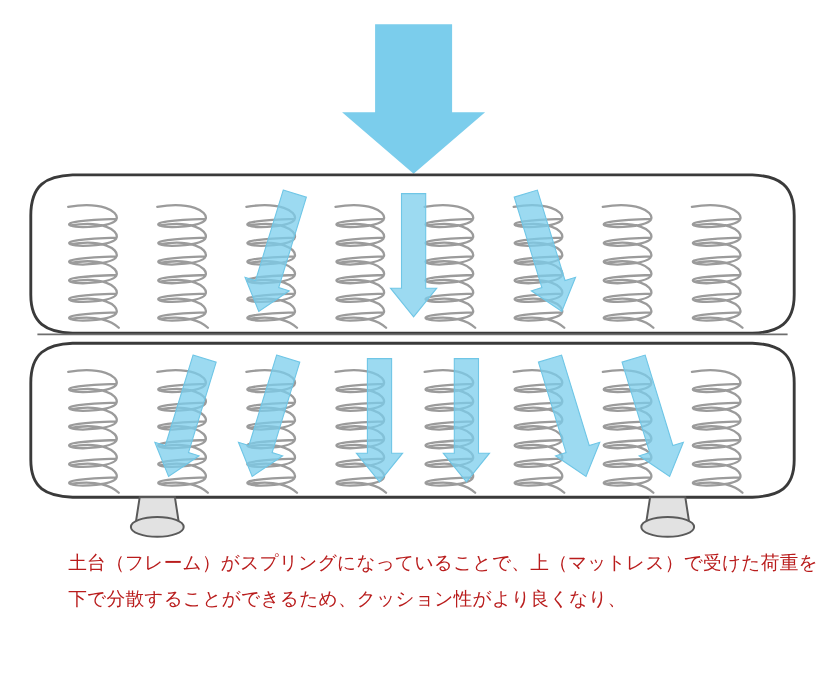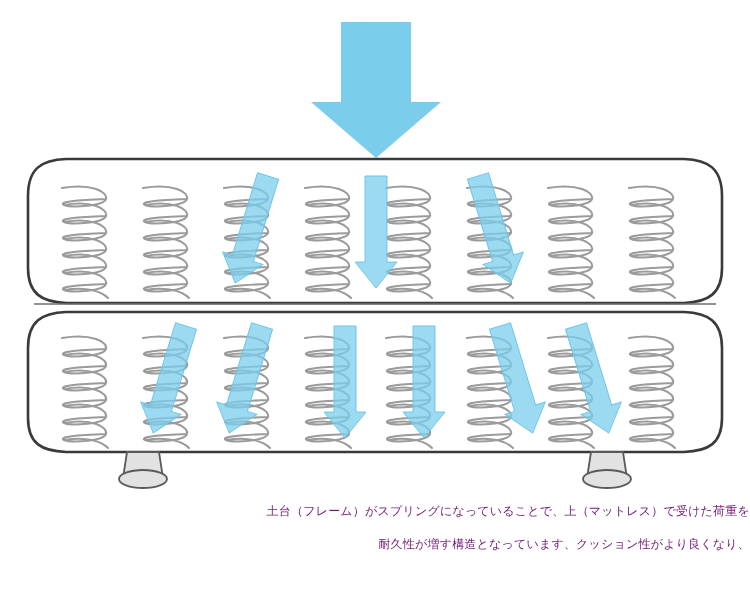--- a/index.html
+++ b/index.html
@@ -28,27 +28,26 @@
   }
   #caption-block {
     position: absolute;
     left: 0;
     top: 495px;
     width: 750px;
     padding: 0 0 0 62px;
     box-sizing: border-box;
   }
   .caption-line {
-    color: #701a75;
-    font-size: 12px;
+    color: #b91c1c;
+    font-size: 17px;
     line-height: 33px;
     letter-spacing: 0.2px;
     white-space: nowrap;
     font-family: "Liberation Sans", "DejaVu Sans", sans-serif;
-    text-align: right;
   }
 </style>
 </head>
 <body>
 
 <div id="diagram-root">
 
   <svg id="scene-svg" viewBox="0 0 750 500" xmlns="http://www.w3.org/2000/svg">
     <defs>
 
@@ -209,16 +208,16 @@
       </g>
       <g>
         <path d="M 591,452 L 623,452 L 627,478 L 587,478 Z" fill="#E2E2E2" stroke="#5A5A5A" stroke-width="1.8"></path>
         <ellipse cx="607" cy="479" rx="24" ry="9" fill="#E2E2E2" stroke="#5A5A5A" stroke-width="1.8"></ellipse>
       </g>
     </g>
   </svg>
 
   <div id="caption-block">
     <div class="caption-line">土台（フレーム）がスプリングになっていることで、上（マットレス）で受けた荷重を</div>
-    <div class="caption-line">耐久性が増す構造となっています、クッション性がより良くなり、</div>
+    <div class="caption-line">下で分散することができるため、クッション性がより良くなり、</div>
   </div>
 
 </div>
 
 </body></html>

